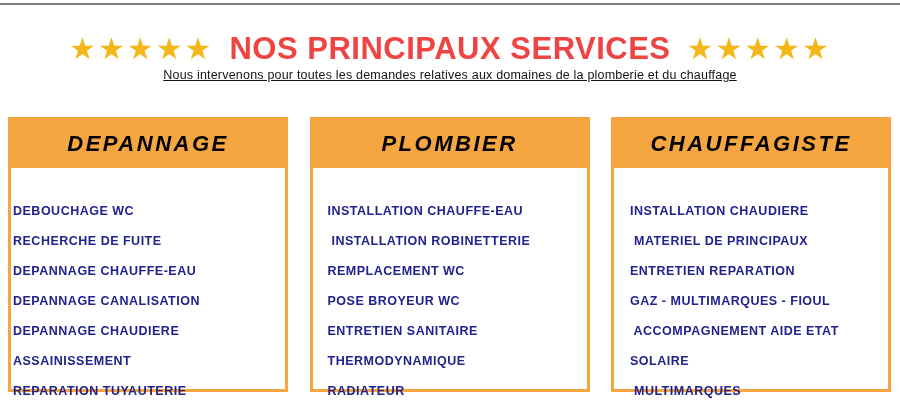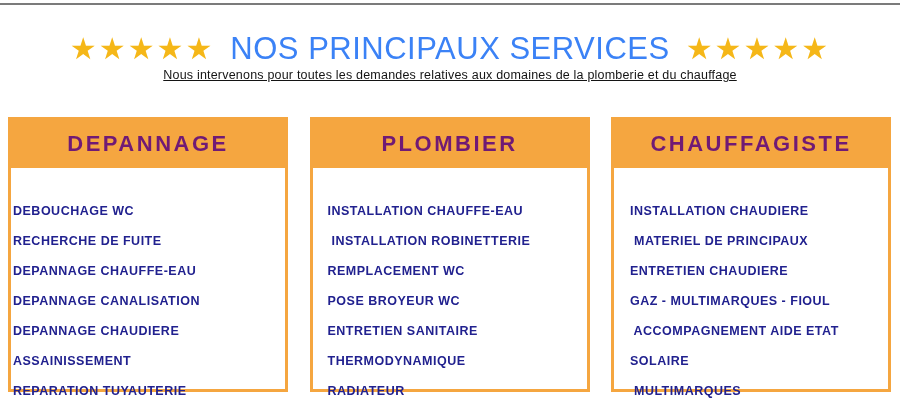--- a/index.html
+++ b/index.html
@@ -30,22 +30,22 @@
   }
   .stars {
     color: #f5b718;
     font-size: 30px;
     letter-spacing: 2px;
     line-height: 1;
     white-space: nowrap;
   }
   .page-title {
     font-size: 31px;
-    font-weight: normal;
-    color: #3b82f6;
+    font-weight: bold;
+    color: #ef4444;
     letter-spacing: 0.5px;
     line-height: 1;
     white-space: nowrap;
   }
   .page-subtitle {
     display: inline-block;
     margin-top: 4px;
     font-size: 12.5px;
     color: #141414;
     text-decoration: underline;
@@ -59,28 +59,29 @@
     justify-content: space-between;
   }
   .service-card {
     width: 280px; height: 275px;
     border: 3px solid #f5a640;
     background: #ffffff;
   }
   .card-header {
     height: 48px;
     background: #f5a640;
-    color: #701a75;
+    color: #000000;
     font-weight: bold;
     font-size: 22px;
     letter-spacing: 2.5px;
     display: flex;
     align-items: center;
     justify-content: center;
     white-space: nowrap;
+    font-style: italic;
   }
   .service-list {
     list-style: none;
     padding: 7px 4px 0 2px;
     margin-top: 21px;
   }
   .service-list li {
     height: 30px;
     line-height: 30px;
     font-size: 12.5px;
@@ -133,21 +134,21 @@
       <li>THERMODYNAMIQUE</li>
       <li>RADIATEUR</li>
     </ul>
   </div>
 
   <div class="service-card">
     <div class="card-header">CHAUFFAGISTE</div>
     <ul class="service-list">
       <li>INSTALLATION CHAUDIERE</li>
       <li> MATERIEL DE PRINCIPAUX</li>
-      <li>ENTRETIEN CHAUDIERE</li>
+      <li>ENTRETIEN REPARATION</li>
       <li>GAZ - MULTIMARQUES - FIOUL</li>
       <li> ACCOMPAGNEMENT AIDE ETAT</li>
       <li>SOLAIRE</li>
       <li> MULTIMARQUES</li>
     </ul>
   </div>
 
 </div>
 
 </body></html>

